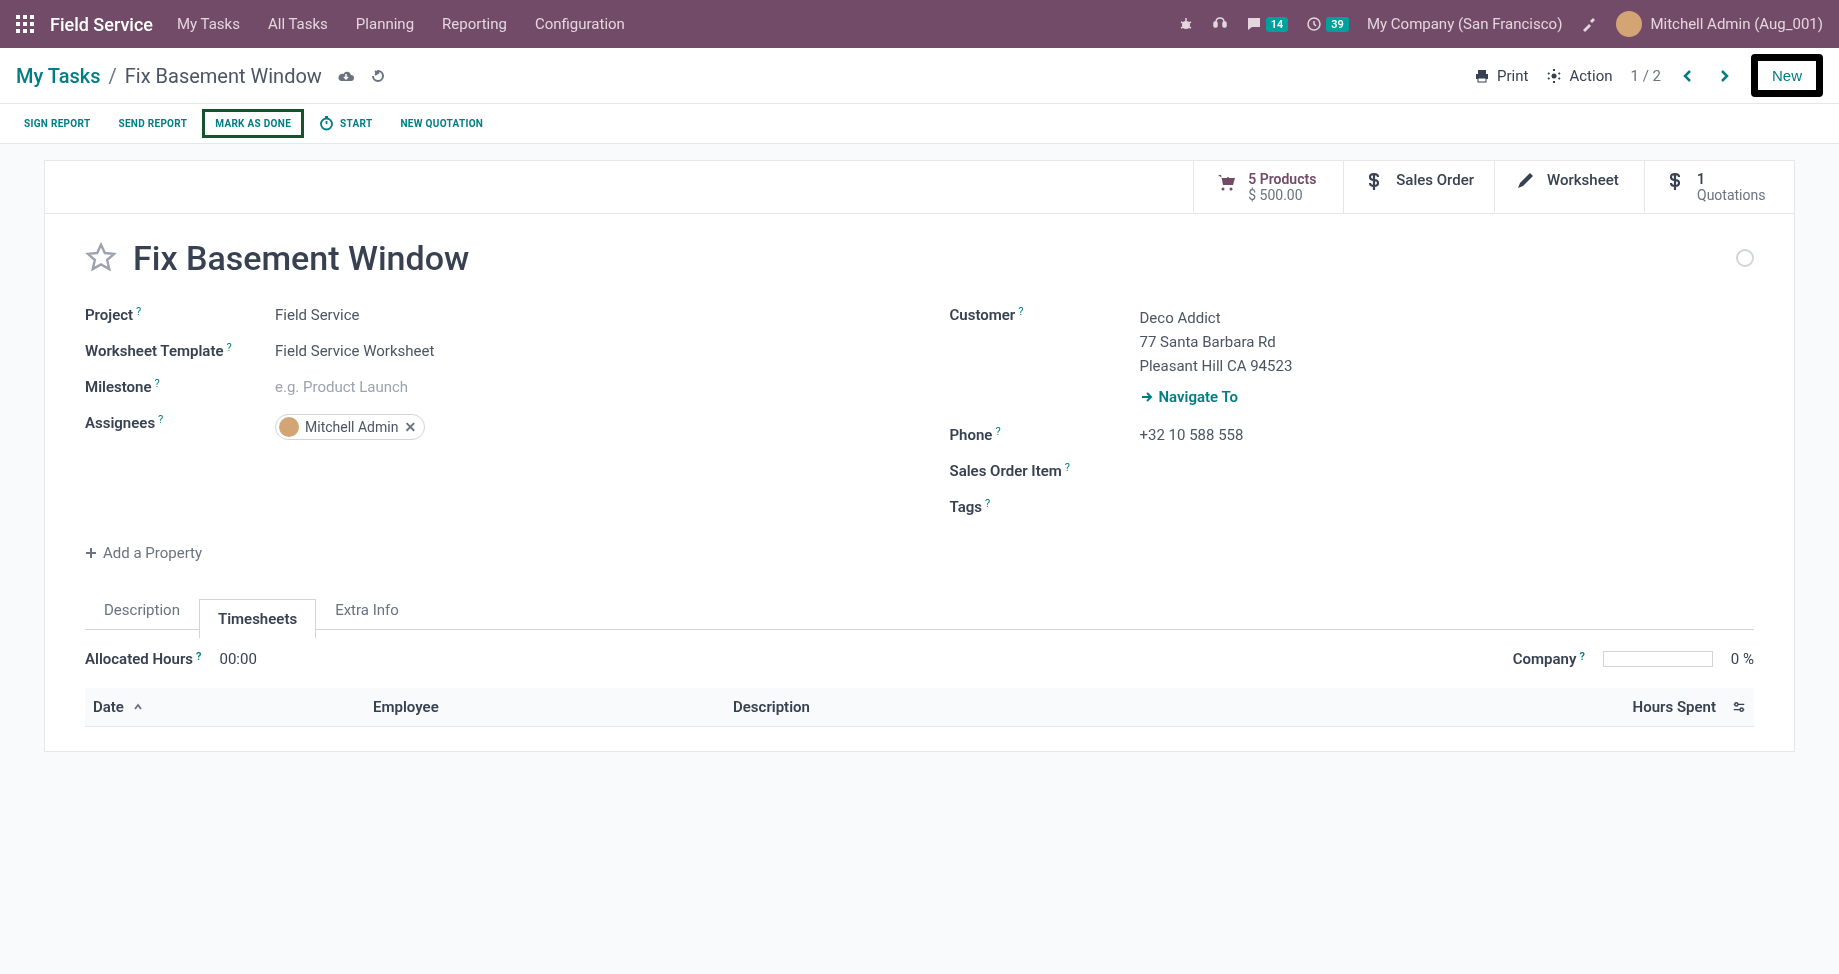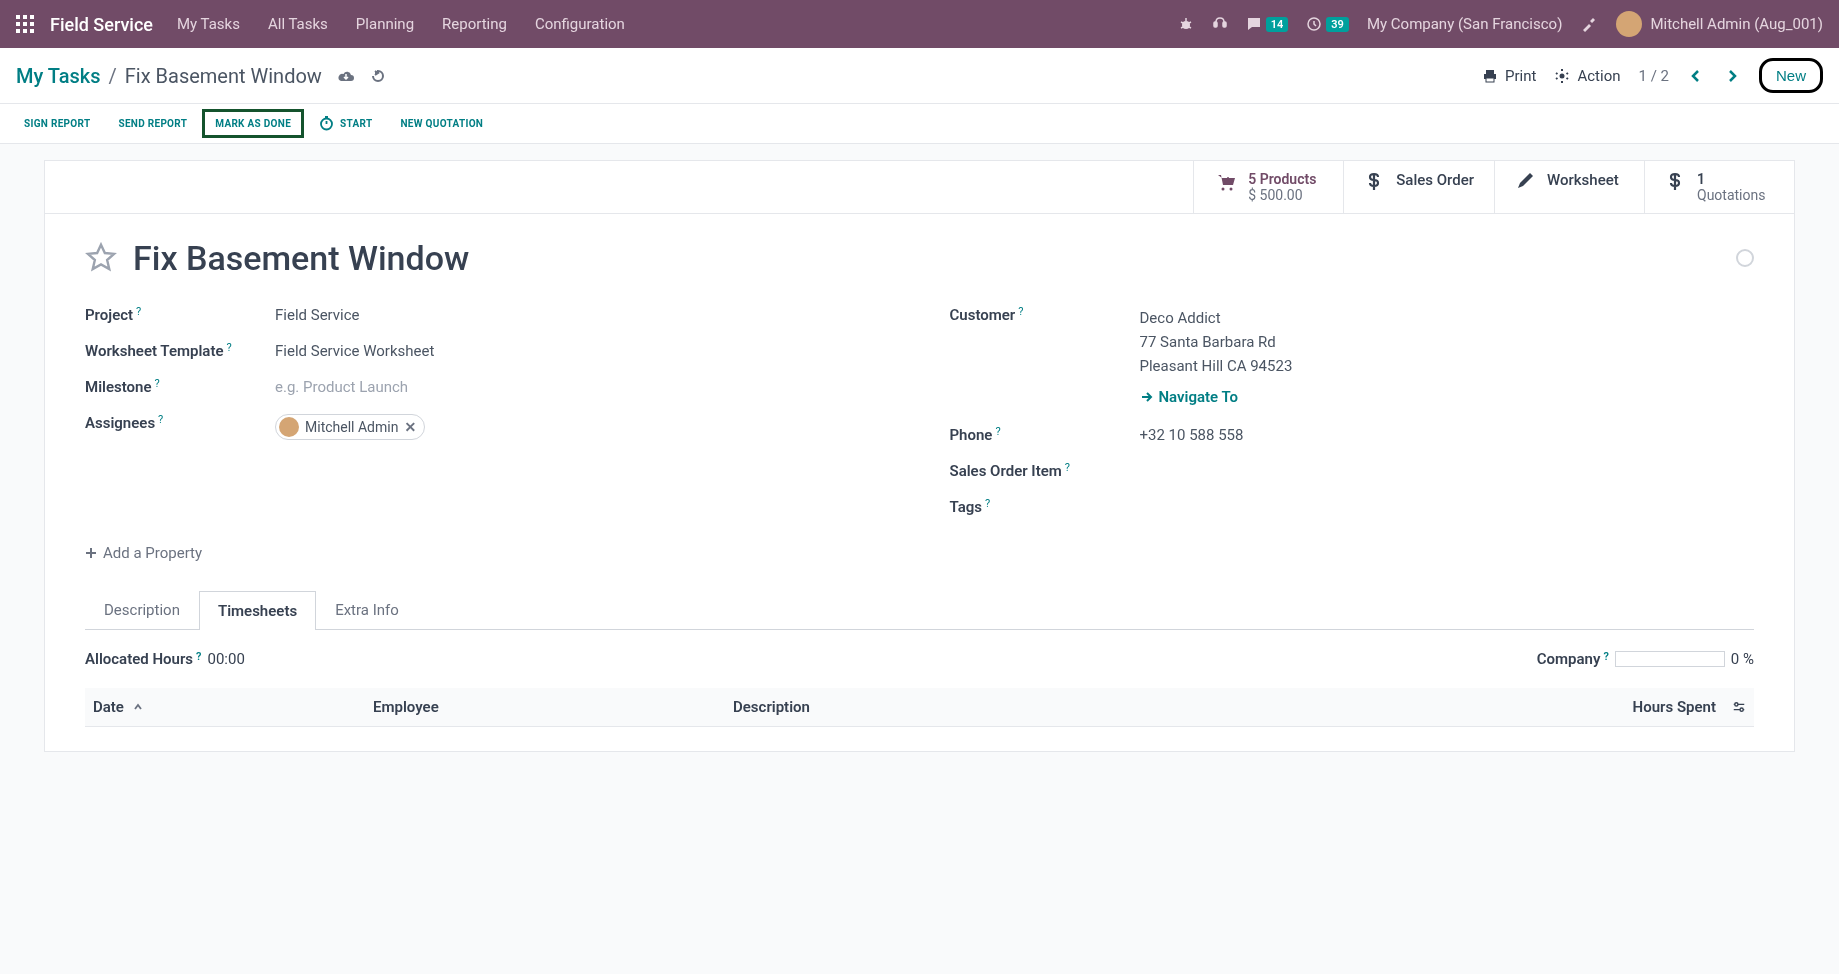--- a/index.html
+++ b/index.html
@@ -24,21 +24,21 @@
 .breadcrumb-bar .crumb-link { color: #017E84; font-size: 20px; font-weight: 500; cursor: pointer; }
 .breadcrumb-bar .sep { margin: 0 8px; color: #6b7280; font-size: 20px; }
 .breadcrumb-bar .crumb-current { color: #4b5563; font-size: 20px; }
 .breadcrumb-bar .crumb-icons { margin-left: 14px; display: flex; gap: 14px; color: #6b7280; }
 .breadcrumb-bar .crumb-icons span { cursor: pointer; }
 .breadcrumb-bar .spacer { flex: 1; }
 .breadcrumb-bar .actions { display: flex; align-items: center; gap: 18px; }
 .breadcrumb-bar .action-btn { display: flex; align-items: center; gap: 7px; color: #374151; font-size: 15px; cursor: pointer; }
 .breadcrumb-bar .pager { color: #6b7280; font-size: 15px; }
 .breadcrumb-bar .nav-arrow { color: #017E84; cursor: pointer; font-size: 16px; padding: 0 4px; }
-.breadcrumb-bar .new-btn { border: 3px solid #000000; color: #017E84; padding: 6px 14px; border-radius: 14px; font-size: 15px; font-weight: 500; cursor: pointer; background: #fff; }
+.breadcrumb-bar .new-btn { border: 7px solid #000000; color: #017E84; padding: 6px 14px; border-radius: 4px; font-size: 15px; font-weight: 500; cursor: pointer; background: #fff; }
 
 
 .action-bar { background: #fff; padding: 12px 24px; border-bottom: 1px solid #e5e7eb; display: flex; gap: 28px; align-items: center; }
 .action-bar .act-btn { color: #017E84; font-weight: 700; font-size: 10px; letter-spacing: 0.3px; cursor: pointer; }
 .action-bar .act-btn.highlighted { border: 3px solid #14532d; padding: 6px 10px; margin: -9px -13px; }
 .action-bar .act-btn.with-icon { display: flex; align-items: center; gap: 6px; }
 
 
 .content { padding: 16px 44px; }
 
@@ -68,25 +68,25 @@
 .field-value .nav-link { color: #017E84; font-weight: 600; margin-top: 10px; display: inline-flex; align-items: center; gap: 5px; cursor: pointer; }
 .assignee-tag { display: inline-flex; align-items: center; gap: 6px; border: 1px solid #d1d5db; border-radius: 14px; padding: 2px 8px 2px 3px; font-size: 14px; }
 .assignee-tag .mini-avatar { width: 20px; height: 20px; border-radius: 50%; background: #d4a574; }
 .assignee-tag .remove { cursor: pointer; color: #6b7280; font-weight: 600; }
 
 .add-prop { margin-top: 28px; color: #6b7280; font-size: 15px; cursor: pointer; display: inline-flex; align-items: center; gap: 6px; }
 
 
 .tabs { margin-top: 28px; border-bottom: 1px solid #d1d5db; display: flex; }
 .tabs .tab { padding: 10px 18px; color: #6b7280; font-size: 15px; cursor: pointer; border: 1px solid transparent; border-bottom: none; }
-.tabs .tab.active { color: #374151; font-weight: 600; border-color: #d1d5db; background: #fff; position: relative; top: 1px; }
+.tabs .tab.active { color: #374151; font-weight: 600; border-color: #d1d5db; background: #fff; position: relative; top: 9px; }
 
 .tab-content { padding-top: 20px; }
 .alloc-row { display: flex; gap: 60px; margin-bottom: 20px; }
-.alloc-item { display: flex; align-items: center; gap: 6px; }
+.alloc-item { display: flex; align-items: center; gap: 18px; }
 .alloc-item .label { font-weight: 600; font-size: 15px; }
 .alloc-item .val { font-size: 15px; }
 .alloc-item .prog-bar { width: 110px; height: 16px; border: 1px solid #d1d5db; }
 
 .ts-header { display: grid; grid-template-columns: 280px 360px 1fr 140px 30px; padding: 10px 0; border-bottom: 1px solid #e5e7eb; background: #f9fafb; }
 .ts-header .col { font-weight: 600; color: #374151; font-size: 15px; padding-left: 8px; display: flex; align-items: center; gap: 8px; }
 .ts-header .col.right { justify-content: flex-end; padding-right: 8px; }
 .sort-caret { color: #6b7280; }
 
 svg { display: block; }

